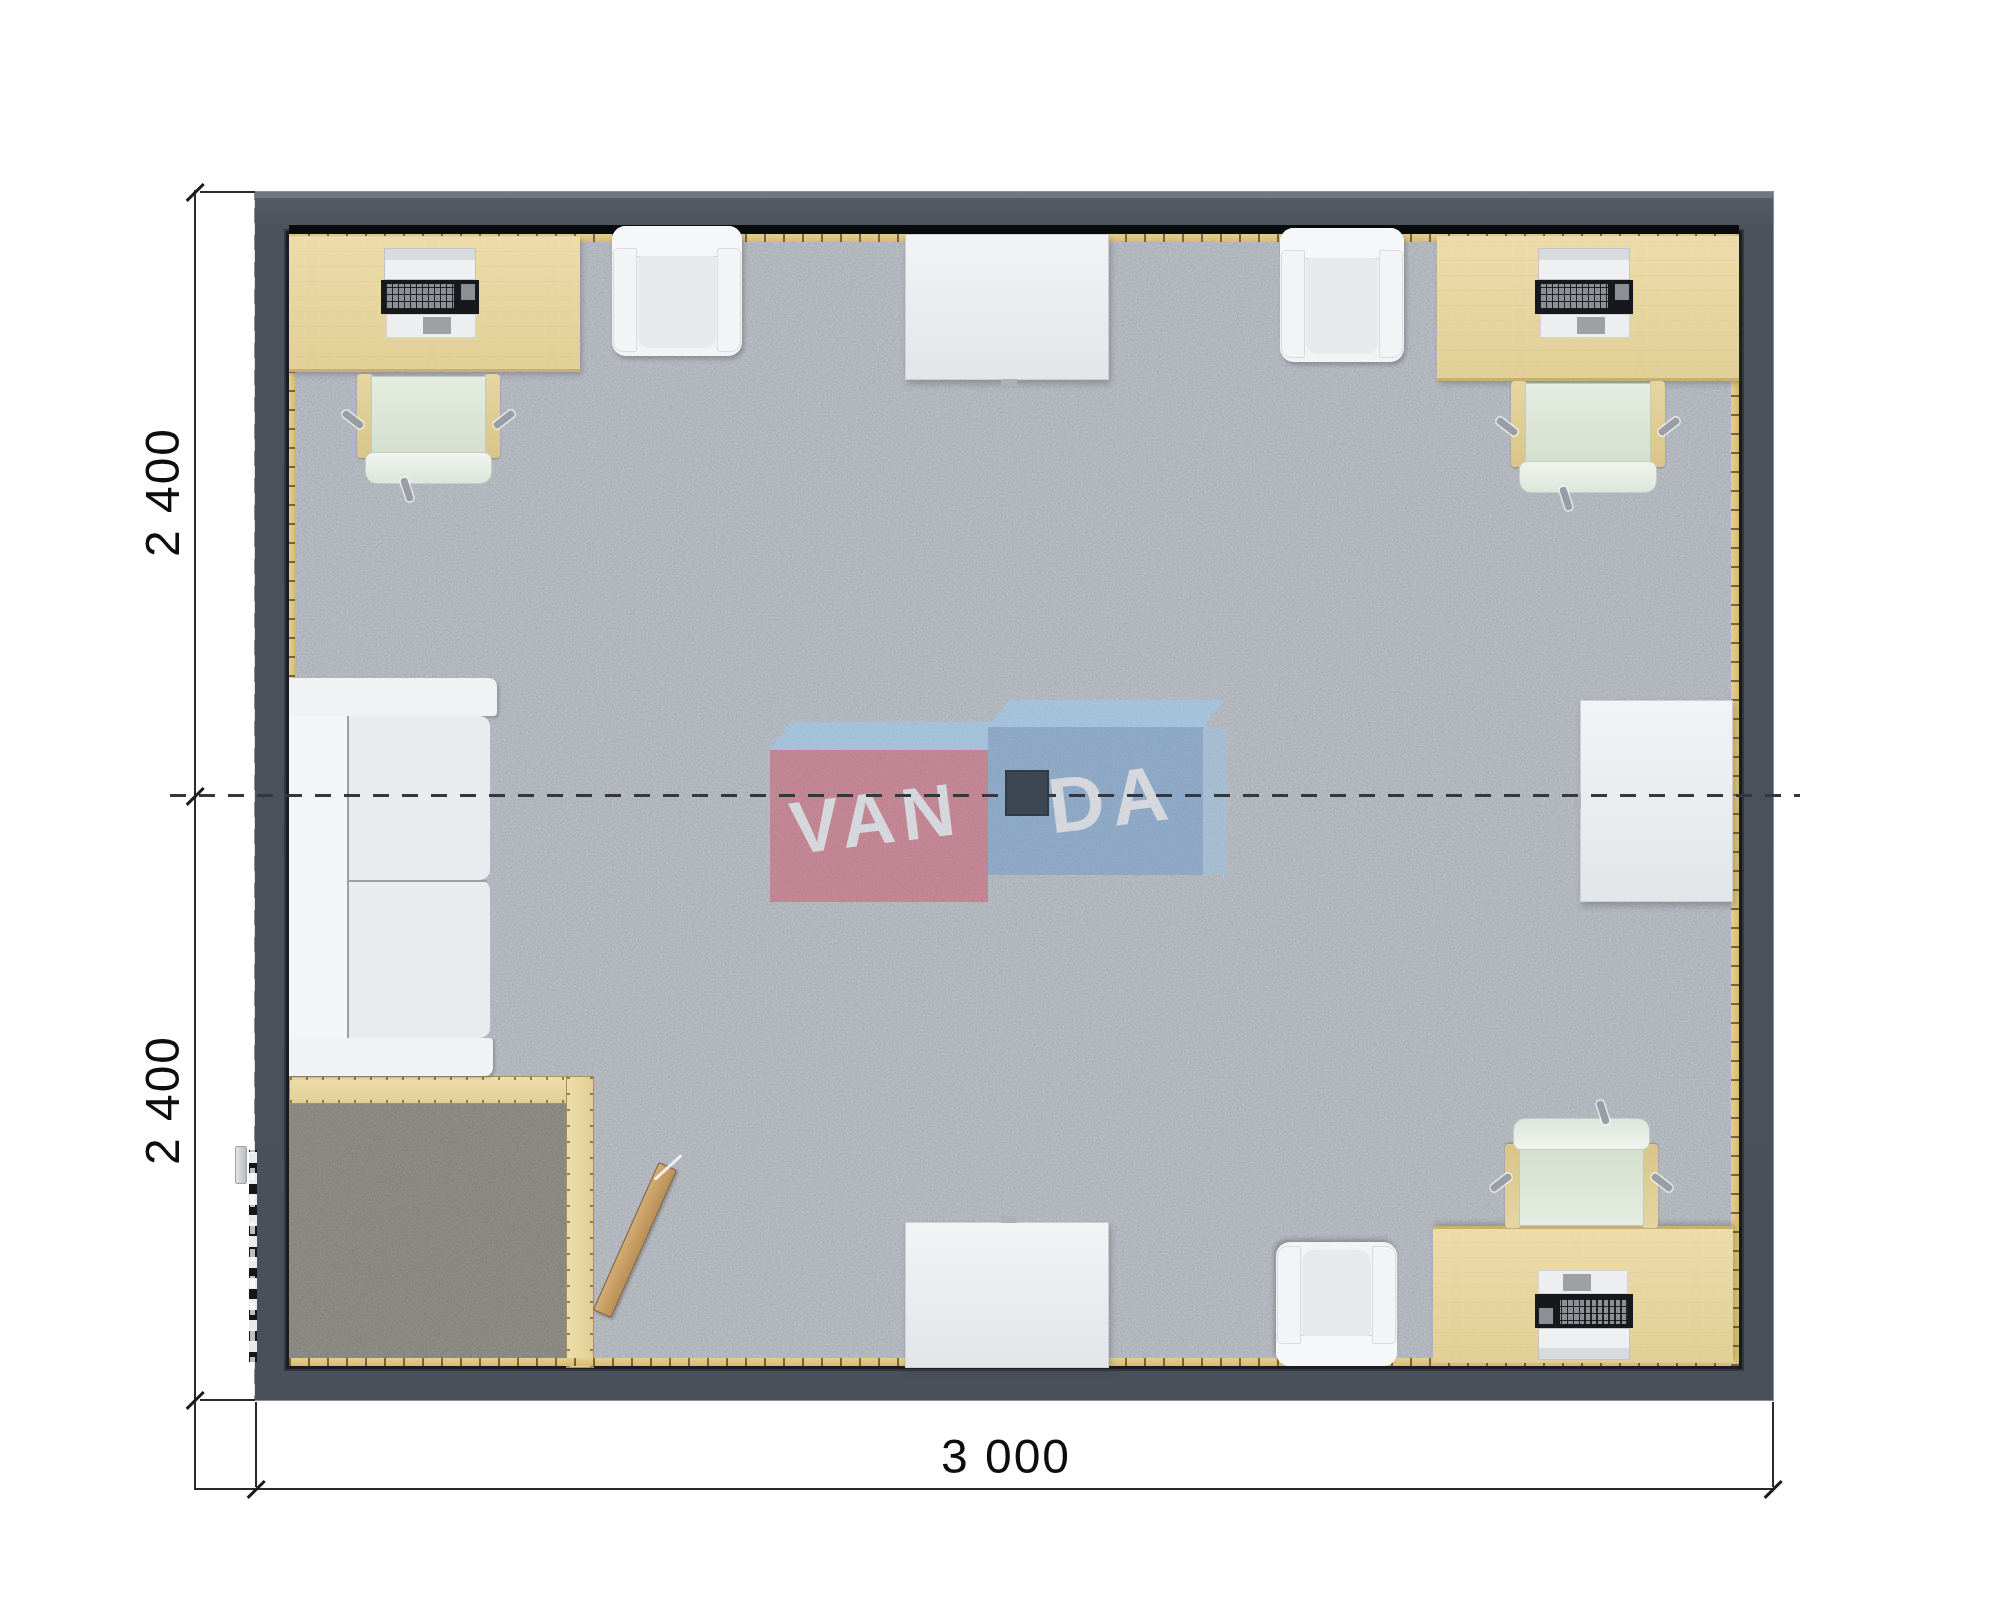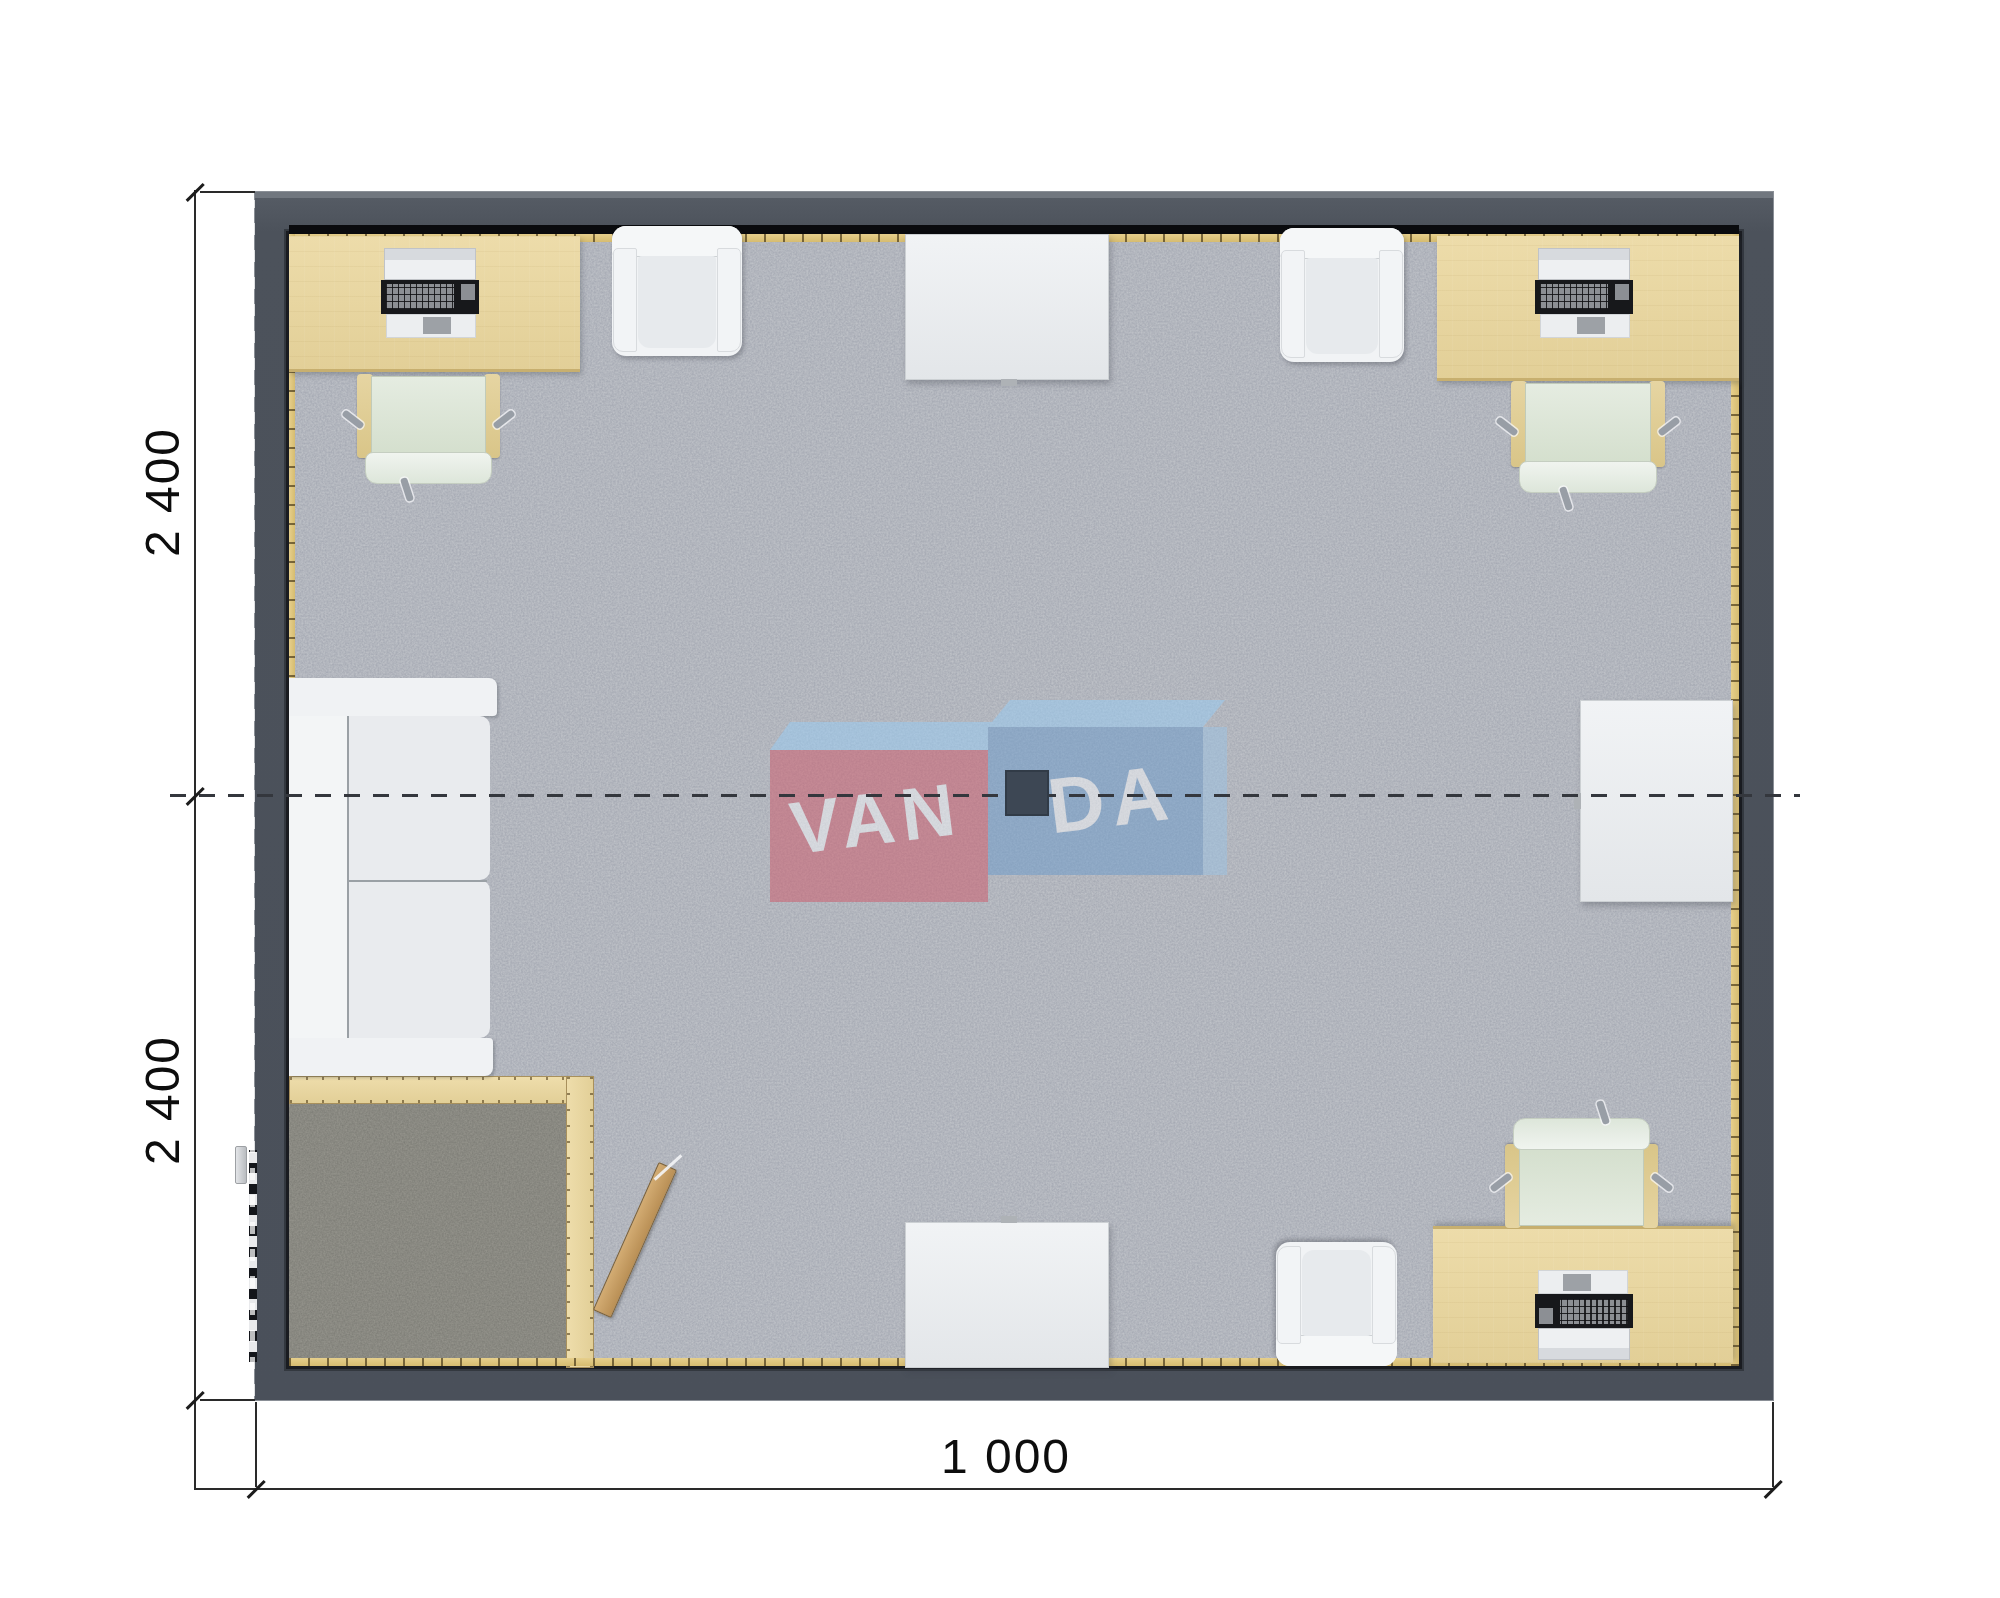--- a/index.html
+++ b/index.html
@@ -297,15 +297,15 @@
   <div class="abs dimline" style="left:1772px;top:1402px;width:1.5px;height:85px;"></div>
 
   <div class="tick" style="left:183px;top:191px;"></div>
   <div class="tick" style="left:183px;top:795px;"></div>
   <div class="tick" style="left:183px;top:1399px;"></div>
   <div class="tick" style="left:244px;top:1488px;"></div>
   <div class="tick" style="left:1761px;top:1488px;"></div>
 
   <div class="dimtext rot" style="left:53px;top:466px;">2 400</div>
   <div class="dimtext rot" style="left:53px;top:1074px;">2 400</div>
-  <div class="dimtext" style="left:896px;top:1431px;">1 000</div>
+  <div class="dimtext" style="left:896px;top:1431px;">3 000</div>
 
 </div>
 
 </body></html>

